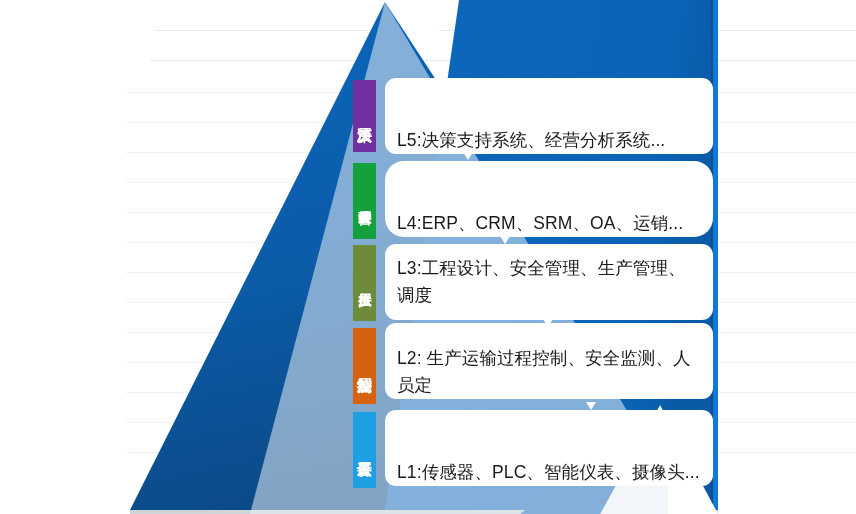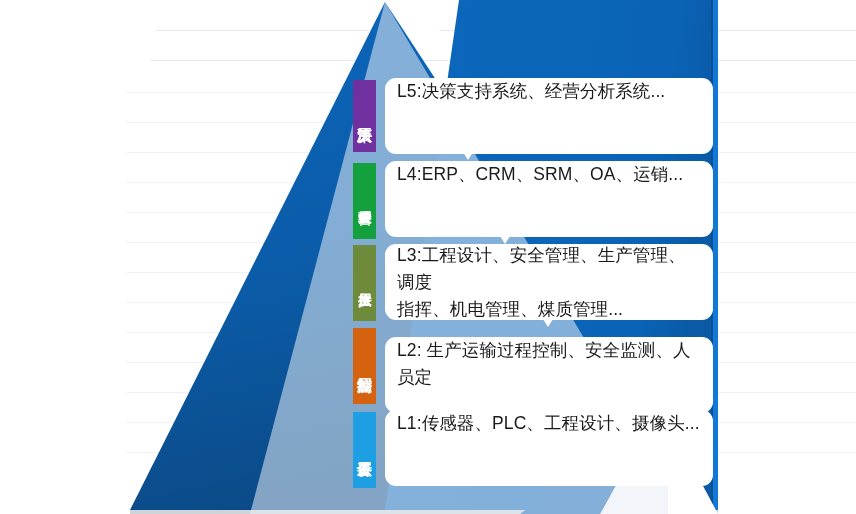--- a/index.html
+++ b/index.html
@@ -61,21 +61,21 @@
   .card {
     position: absolute;
     box-sizing: border-box;
     border-radius: 11px;
     background: #ffffff;
     color: #1a1a1a;
     font-size: 17.5px;
     line-height: 27px;
     letter-spacing: 0.1px;
     display: flex;
-    align-items: flex-start;
+    align-items: flex-end;
     padding: 0 12px;
     overflow: hidden;
   }
   .card-text { display: block; }
 
   
   .sheen {
     position: absolute;
     pointer-events: none;
   }
@@ -155,46 +155,45 @@
     <span>决策层</span>
   </div>
   <div class="card" style="left:385px; top:78px; width:328px; height:76px;">
     <span class="card-text">L5:决策支持系统、经营分析系统...</span>
   </div>
   <div class="down-arrow" style="left:463px; top:152px;"></div>
 
   <div class="badge" style="left:353px; top:163px; height:76px; background:#14a03c; font-size:13px; line-height:14px;">
     <span>经营管理层</span>
   </div>
-  <div class="card" style="left:385px; top:161px; width:328px; height:76px;">
+  <div class="card" style="left:385px; top:161px; width:328px; height:76px;border-radius:19px;">
     <span class="card-text">L4:ERP、CRM、SRM、OA、运销...</span>
   </div>
   <div class="down-arrow" style="left:500px; top:236px;"></div>
 
   <div class="badge" style="left:353px; top:245px; height:76px; background:#6d8b3a; font-size:13px; line-height:14px;">
     <span>生产执行层</span>
   </div>
   <div class="card" style="left:385px; top:244px; width:328px; height:76px; align-items:center;justify-content:flex-end;">
     <span class="card-text">
       <span>L3:工程设计、安全管理、生产管理、调度</span><br>
-      <span>指挥、机电管理、煤质管理...</span>
     </span>
   </div>
   <div class="down-arrow" style="left:543px; top:319px;"></div>
 
   <div class="badge" style="left:353px; top:328px; height:76px; background:#d4620f;">
     <span>控制层</span>
   </div>
-  <div class="card" style="left:385px; top:337px; width:328px; height:76px;">
+  <div class="card" style="left:385px; top:323px; width:328px; height:76px;">
     <span class="card-text">
       <span>L2: 生产运输过程控制、安全监测、人员定</span><br>
     </span>
   </div>
   <div class="down-arrow" style="left:586px; top:402px;"></div>
 
   <div class="badge" style="left:353px; top:412px; height:76px; background:#1e9fe3;">
     <span>设备层</span>
   </div>
   <div class="card" style="left:385px; top:410px; width:328px; height:76px;">
-    <span class="card-text">L1:传感器、PLC、工程设计、摄像头...</span>
+    <span class="card-text">L1:传感器、PLC、智能仪表、摄像头...</span>
   </div>
 
 </div>
 
 </body></html>

